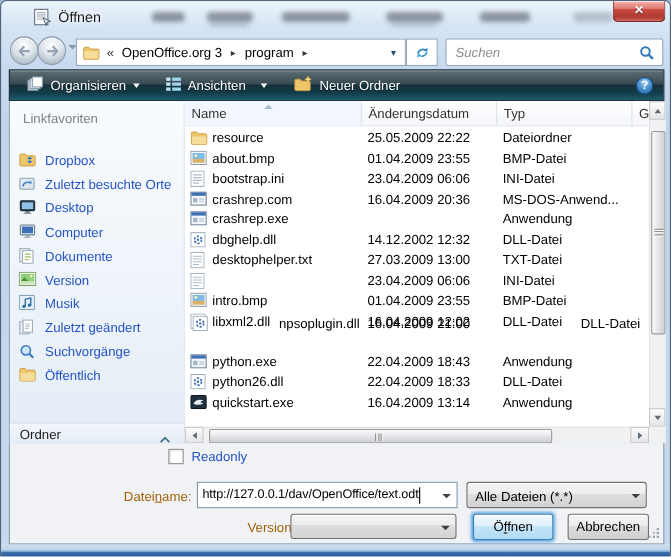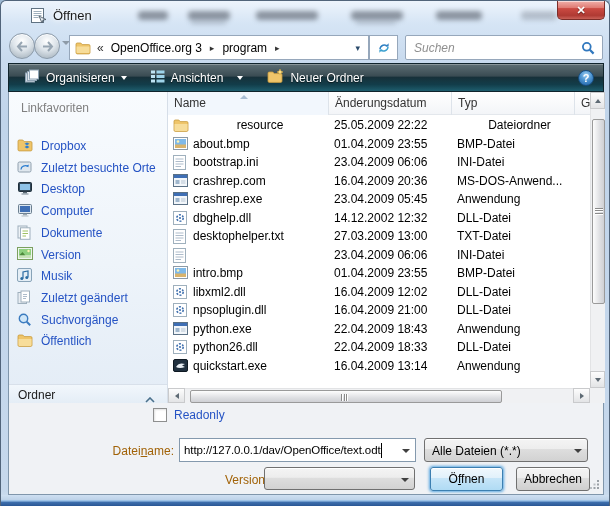--- a/index.html
+++ b/index.html
@@ -392,21 +392,21 @@
         <div class="hcell h-name">
           <span>Name</span>
           <span class="sort-arrow"></span>
         </div>
         <div class="hcell h-date">Änderungsdatum</div>
         <div class="hcell h-type">Typ</div>
         <div class="hcell h-g">G</div>
       </div>
 
       <div id="file-rows" class="file-rows">
-          <div class="frow" style="top: 0px; text-align: center;">
+          <div class="frow" style="top: 0px;">
             <span class="fic"><svg width="16" height="15" viewBox="0 0 16 15">
                 <path d="M1 3.2C1 2.5 1.5 2 2.2 2h3.6l1.4 1.6h6.6c.7 0 1.2.5 1.2 1.2v7.4c0 .7-.5 1.2-1.2 1.2H2.2C1.5 13.4 1 12.9 1 12.2z" fill="#efc56a" stroke="#c79b3f" stroke-width="0.8"></path>
                 <path d="M1.5 6h13v5.8c0 .9-.5 1.3-1.4 1.3H2.9c-.9 0-1.4-.4-1.4-1.3z" fill="#f7dd9a"></path>
               </svg></span>
             <span class="fcell fname">resource</span>
             <span class="fcell fdate">25.05.2009 22:22</span>
             <span class="fcell ftype">Dateiordner</span>
           </div>
           <div class="frow" style="top: 18.5px;">
             <span class="fic"><svg width="15" height="13" viewBox="0 0 15 13">
@@ -447,21 +447,20 @@
           </div>
           <div class="frow" style="top: 74px;">
             <span class="fic"><svg width="15" height="13" viewBox="0 0 15 13">
                 <rect x="0.5" y="0.5" width="14" height="12" fill="#f2f6fa" stroke="#5b7186"></rect>
                 <rect x="1" y="1" width="13" height="3" fill="#3f6fb5"></rect>
                 <rect x="2.5" y="6" width="4" height="4" fill="#9fb6cc"></rect>
                 <line x1="8" y1="7" x2="12.5" y2="7" stroke="#b6c4d2"></line>
                 <line x1="8" y1="9" x2="12.5" y2="9" stroke="#b6c4d2"></line>
               </svg></span>
             <span class="fcell fname">crashrep.exe</span>
-            <span class="fcell fdate">23.04.2009 05:45</span>
             <span class="fcell ftype">Anwendung</span>
           </div>
           <div class="frow" style="top: 92.5px;">
             <span class="fic"><svg width="14" height="14" viewBox="0 0 14 14">
                 <rect x="0.5" y="0.5" width="13" height="13" fill="#fff" stroke="#9fb0bd"></rect>
                 <circle cx="7" cy="7" r="3.2" fill="none" stroke="#3e6fae" stroke-width="1.6" stroke-dasharray="2 1.4"></circle>
                 <circle cx="7" cy="7" r="1.1" fill="#3e6fae"></circle>
               </svg></span>
             <span class="fcell fname">dbghelp.dll</span>
             <span class="fcell fdate">14.12.2002 12:32</span>
@@ -508,21 +507,21 @@
           <div class="frow" style="top: 166.5px;">
             <span class="fic"><svg width="14" height="14" viewBox="0 0 14 14">
                 <rect x="0.5" y="0.5" width="13" height="13" fill="#fff" stroke="#9fb0bd"></rect>
                 <circle cx="7" cy="7" r="3.2" fill="none" stroke="#3e6fae" stroke-width="1.6" stroke-dasharray="2 1.4"></circle>
                 <circle cx="7" cy="7" r="1.1" fill="#3e6fae"></circle>
               </svg></span>
             <span class="fcell fname">libxml2.dll</span>
             <span class="fcell fdate">16.04.2009 12:02</span>
             <span class="fcell ftype">DLL-Datei</span>
           </div>
-          <div class="frow" style="top: 185px;">
+          <div class="frow" style="top: 169px; text-align: right;">
             <span class="fic"><svg width="14" height="14" viewBox="0 0 14 14">
                 <rect x="0.5" y="0.5" width="13" height="13" fill="#fff" stroke="#9fb0bd"></rect>
                 <circle cx="7" cy="7" r="3.2" fill="none" stroke="#3e6fae" stroke-width="1.6" stroke-dasharray="2 1.4"></circle>
                 <circle cx="7" cy="7" r="1.1" fill="#3e6fae"></circle>
               </svg></span>
             <span class="fcell fname">npsoplugin.dll</span>
             <span class="fcell fdate">16.04.2009 21:00</span>
             <span class="fcell ftype">DLL-Datei</span>
           </div>
           <div class="frow" style="top: 203.5px;">

